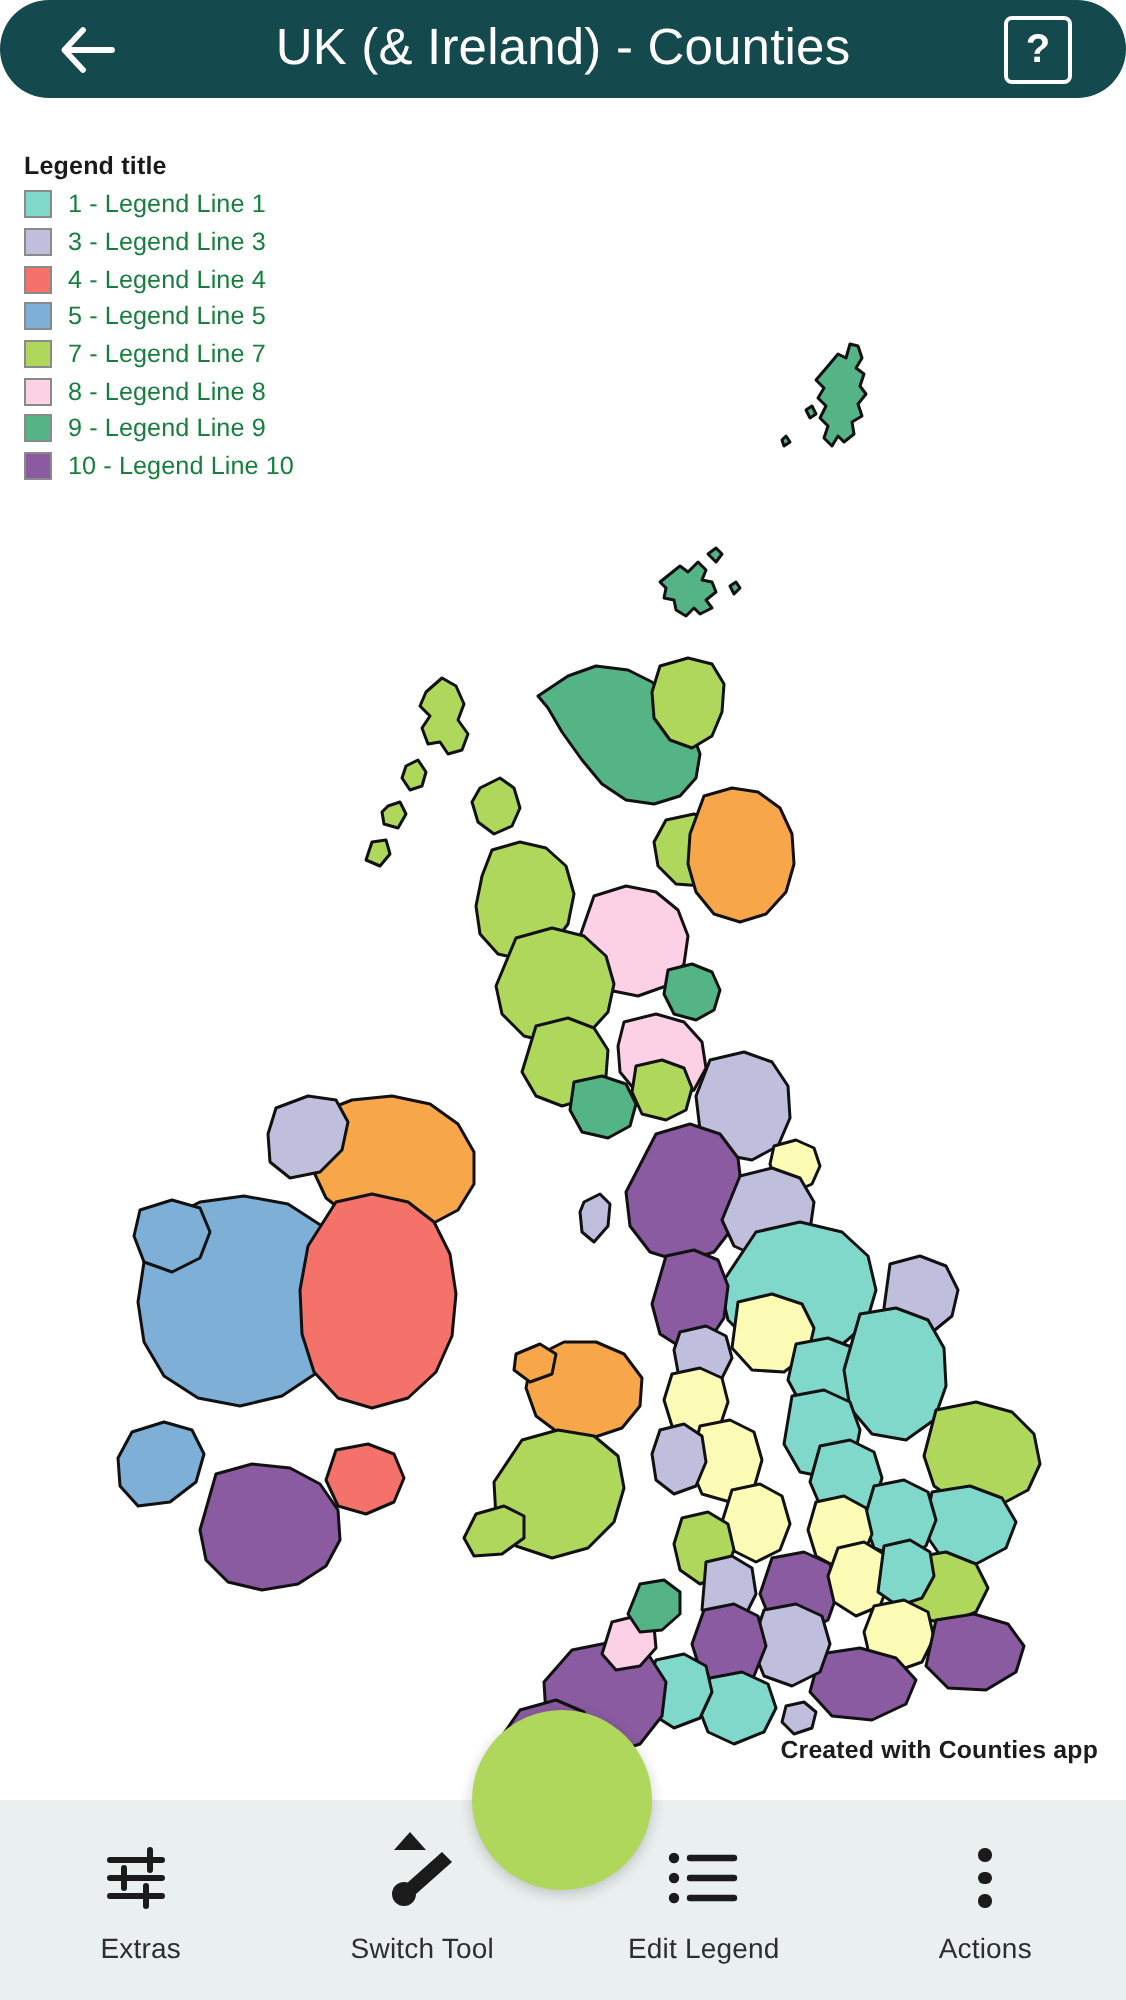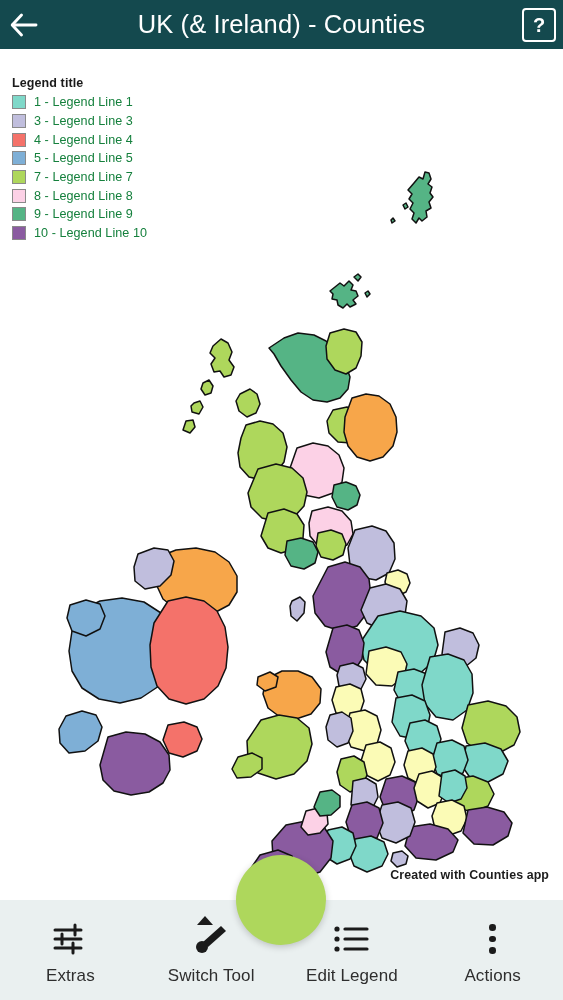--- a/index.html
+++ b/index.html
@@ -8,21 +8,21 @@
     font-family:"Liberation Sans",sans-serif;
     background:#ffffff;
     -webkit-font-smoothing:antialiased;
   }
   .app{position:relative;width:563px;height:1000px;overflow:hidden;background:#fff;}
 
   
   .header{
     position:absolute;left:0;top:0;width:563px;height:49px;
     background:#14494e;display:flex;align-items:center;
-    box-sizing:border-box;padding:0 0;
+    box-sizing:border-box;padding:0 20px;border-radius:30px;
   }
   .hdr-btn{
     width:48px;height:48px;display:flex;align-items:center;justify-content:center;
     flex:0 0 48px;cursor:pointer;
   }
   .hdr-title{
     flex:1 1 auto;text-align:center;color:#ffffff;
     font-size:25.5px;font-weight:400;letter-spacing:.1px;
     white-space:nowrap;overflow:hidden;
   }
@@ -70,21 +70,21 @@
     position:absolute;left:0;bottom:0;width:563px;height:100px;
     background:#eaf0f0;display:flex;align-items:flex-start;
   }
   .bb-item{
     flex:1 1 0;height:100px;display:flex;flex-direction:column;
     align-items:center;justify-content:flex-start;padding-top:18px;
     box-sizing:border-box;cursor:pointer;position:relative;
   }
   .bb-icon{height:42px;display:flex;align-items:center;justify-content:center;position:relative;}
   .bb-label{
-    margin-top:6px;font-size:17px;color:#2e2e2e;font-weight:400;letter-spacing:.1px;
+    margin-top:6px;font-size:14px;color:#2e2e2e;font-weight:400;letter-spacing:.1px;
   }
   .switch-caret{
     position:absolute;left:6px;top:-2px;width:0;height:0;
     border-left:8px solid transparent;border-right:8px solid transparent;
     border-bottom:9px solid #1b1b1b;
   }
   .dots{display:flex;flex-direction:column;gap:5px;align-items:center;}
   .dot{width:6.5px;height:6.5px;border-radius:50%;background:#1b1b1b;}
 
   

